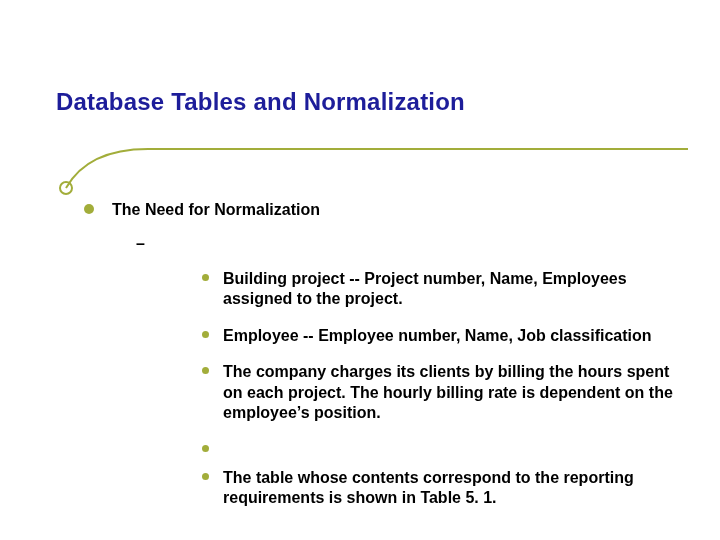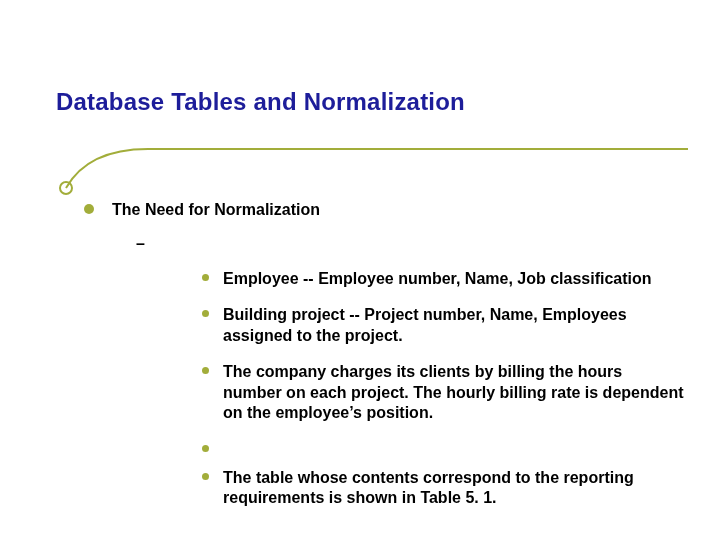--- a/index.html
+++ b/index.html
@@ -107,29 +107,29 @@
     <span>The Need for Normalization</span>
   </div>
 
   <div class="lvl2">
     <span class="dash">–</span>
   </div>
 
   <div class="lvl3-wrap">
     <div class="lvl3">
       <span class="dot-sm"></span>
+      <span class="lvl3-text">Building project -- Project number, Name, Employees assigned to the project.</span>
+    </div>
+    <div class="lvl3">
+      <span class="dot-sm"></span>
       <span class="lvl3-text">Employee -- Employee number, Name, Job classification</span>
     </div>
     <div class="lvl3">
       <span class="dot-sm"></span>
-      <span class="lvl3-text">Building project -- Project number, Name, Employees assigned to the project.</span>
-    </div>
-    <div class="lvl3">
-      <span class="dot-sm"></span>
-      <span class="lvl3-text">The company charges its clients by billing the hours number on each project. The hourly billing rate is dependent on the employee’s position.</span>
+      <span class="lvl3-text">The company charges its clients by billing the hours spent on each project. The hourly billing rate is dependent on the employee’s position.</span>
     </div>
     <div class="lvl3">
       <span class="dot-sm"></span>
     </div>
     <div class="lvl3">
       <span class="dot-sm"></span>
       <span class="lvl3-text">The table whose contents correspond to the reporting requirements is shown in Table 5. 1.</span>
     </div>
   </div>
 

